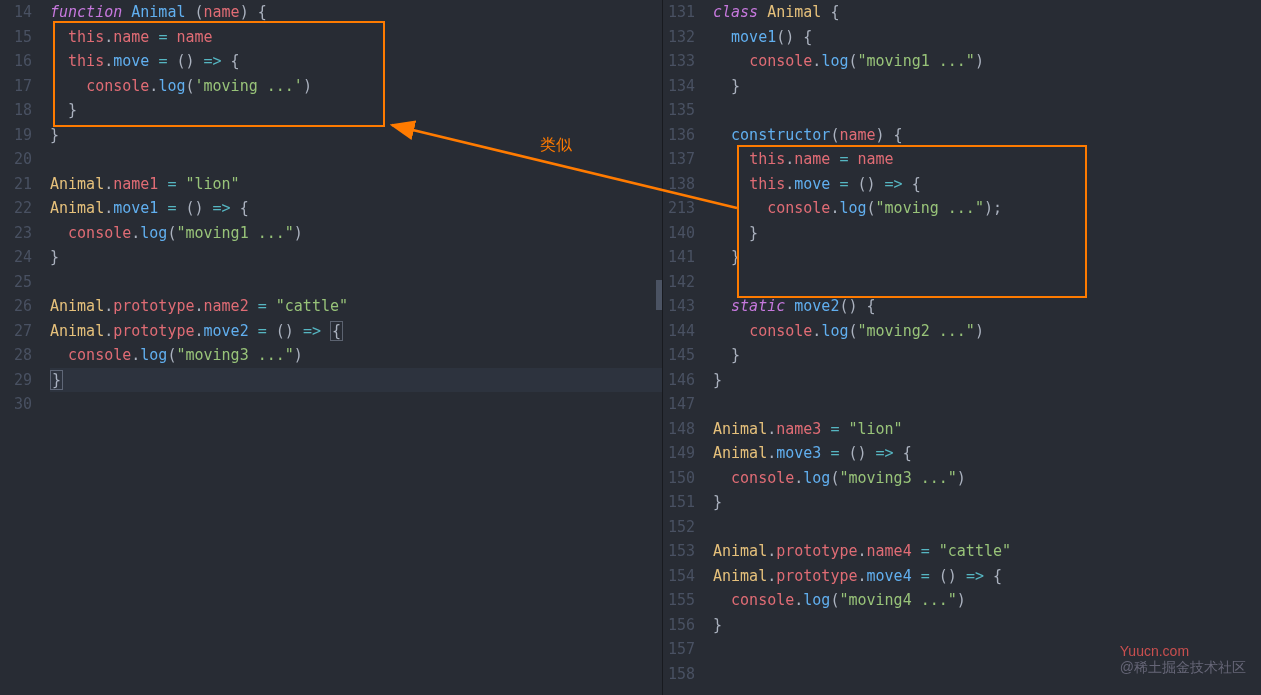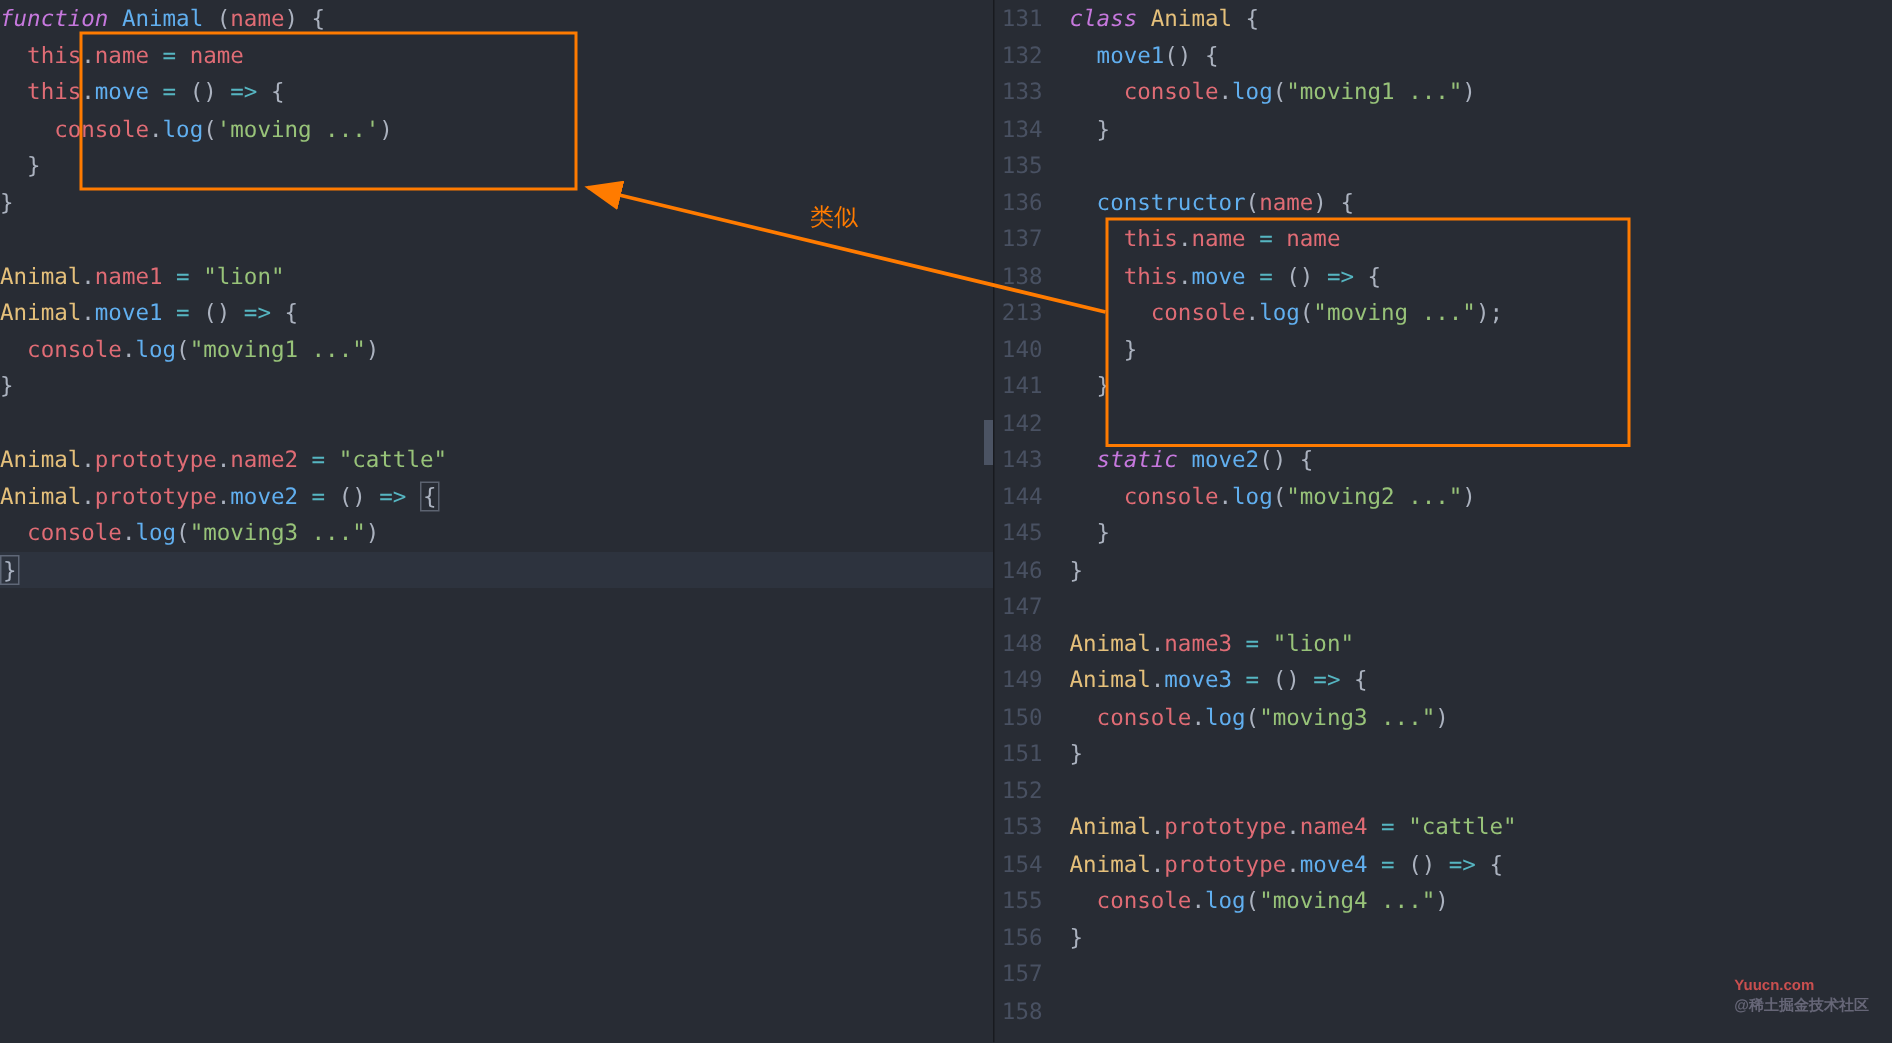--- a/index.html
+++ b/index.html
@@ -71,44 +71,62 @@
   right: 0;
   top: 280px;
   width: 6px;
   height: 30px;
   background: #4b5363;
 }
 .watermark {
   position: absolute;
   right: 15px;
   bottom: 18px;
-  font-size: 10px;
+  font-size: 14px;
   color: #667;
   font-family: sans-serif;
-  font-weight: bold;
 }
 .watermark .brand { color: #c94f4f; }
 .cursor-line {
   position: absolute;
   background: rgba(153,187,255,0.05);
   left: 0;
   right: 0;
   height: 24.5px;
   pointer-events: none;
 }
 .bracket-box {
   border: 1px solid #5c6370;
   padding: 0 1px;
 }
 </style>
 </head>
 <body>
 
 <div class="editor-container">
   <div class="pane pane-left">
+    <div class="gutter" id="gutter-left">
+        <div class="ln">14</div>
+        <div class="ln">15</div>
+        <div class="ln">16</div>
+        <div class="ln">17</div>
+        <div class="ln">18</div>
+        <div class="ln">19</div>
+        <div class="ln">20</div>
+        <div class="ln">21</div>
+        <div class="ln">22</div>
+        <div class="ln">23</div>
+        <div class="ln">24</div>
+        <div class="ln">25</div>
+        <div class="ln">26</div>
+        <div class="ln">27</div>
+        <div class="ln">28</div>
+        <div class="ln">29</div>
+        <div class="ln">30</div>
+      </div>
     <div class="code-area" id="code-left">
       <div class="cursor-line" style="top:367.5px"></div>
     <div class="code-line"><span class="kw-purple">function</span><span class="kw-gray"> </span><span class="kw-blue">Animal</span><span class="kw-gray"> (</span><span class="kw-red">name</span><span class="kw-gray">) {</span></div>
         <div class="code-line"><span class="kw-gray">  </span><span class="kw-red">this</span><span class="kw-gray">.</span><span class="kw-red">name</span><span class="kw-gray"> </span><span class="kw-cyan">=</span><span class="kw-gray"> </span><span class="kw-red">name</span></div>
         <div class="code-line"><span class="kw-gray">  </span><span class="kw-red">this</span><span class="kw-gray">.</span><span class="kw-blue">move</span><span class="kw-gray"> </span><span class="kw-cyan">=</span><span class="kw-gray"> () </span><span class="kw-cyan">=&gt;</span><span class="kw-gray"> {</span></div>
         <div class="code-line"><span class="kw-gray">    </span><span class="kw-red">console</span><span class="kw-gray">.</span><span class="kw-blue">log</span><span class="kw-gray">(</span><span class="kw-green">'moving ...'</span><span class="kw-gray">)</span></div>
         <div class="code-line"><span class="kw-gray">  }</span></div>
         <div class="code-line"><span class="kw-gray">}</span></div>
         <div class="code-line"></div>
         <div class="code-line"><span class="kw-yellow">Animal</span><span class="kw-gray">.</span><span class="kw-red">name1</span><span class="kw-gray"> </span><span class="kw-cyan">=</span><span class="kw-gray"> </span><span class="kw-green">"lion"</span></div>

